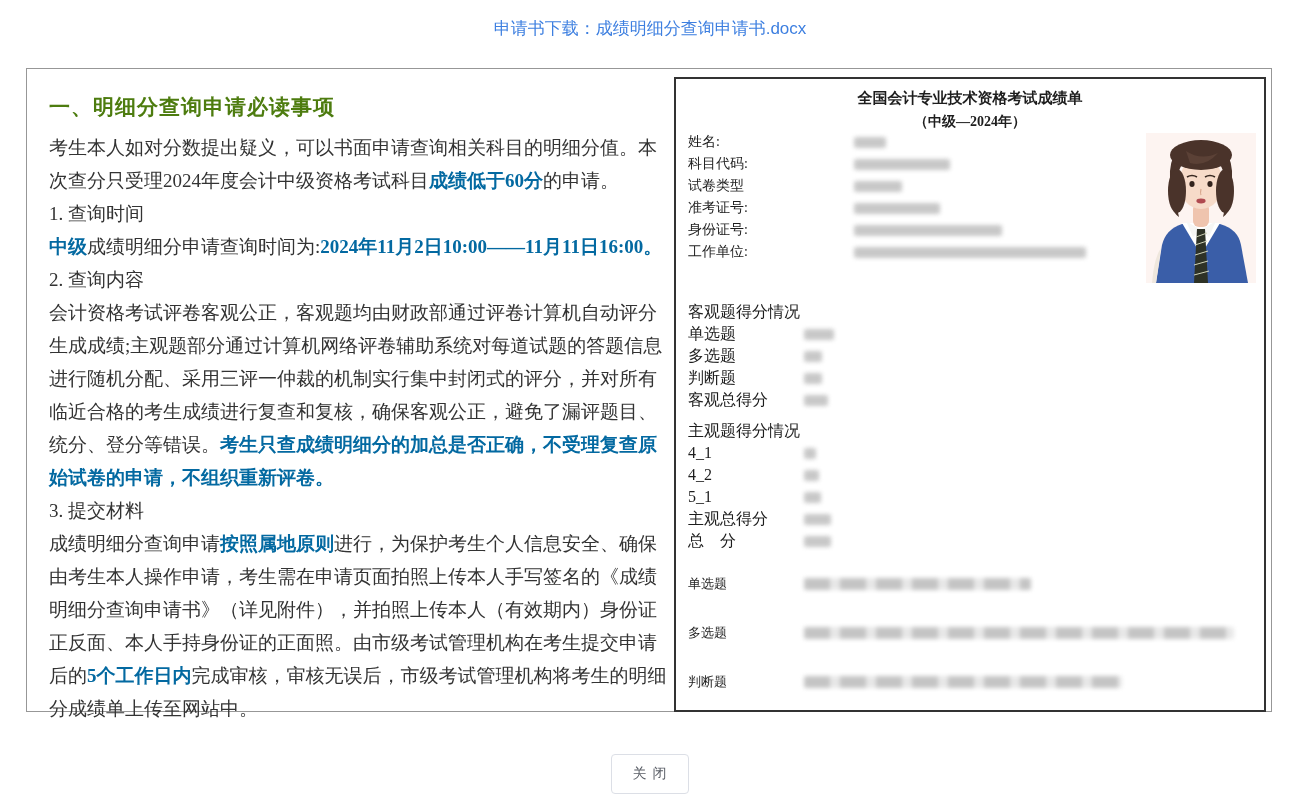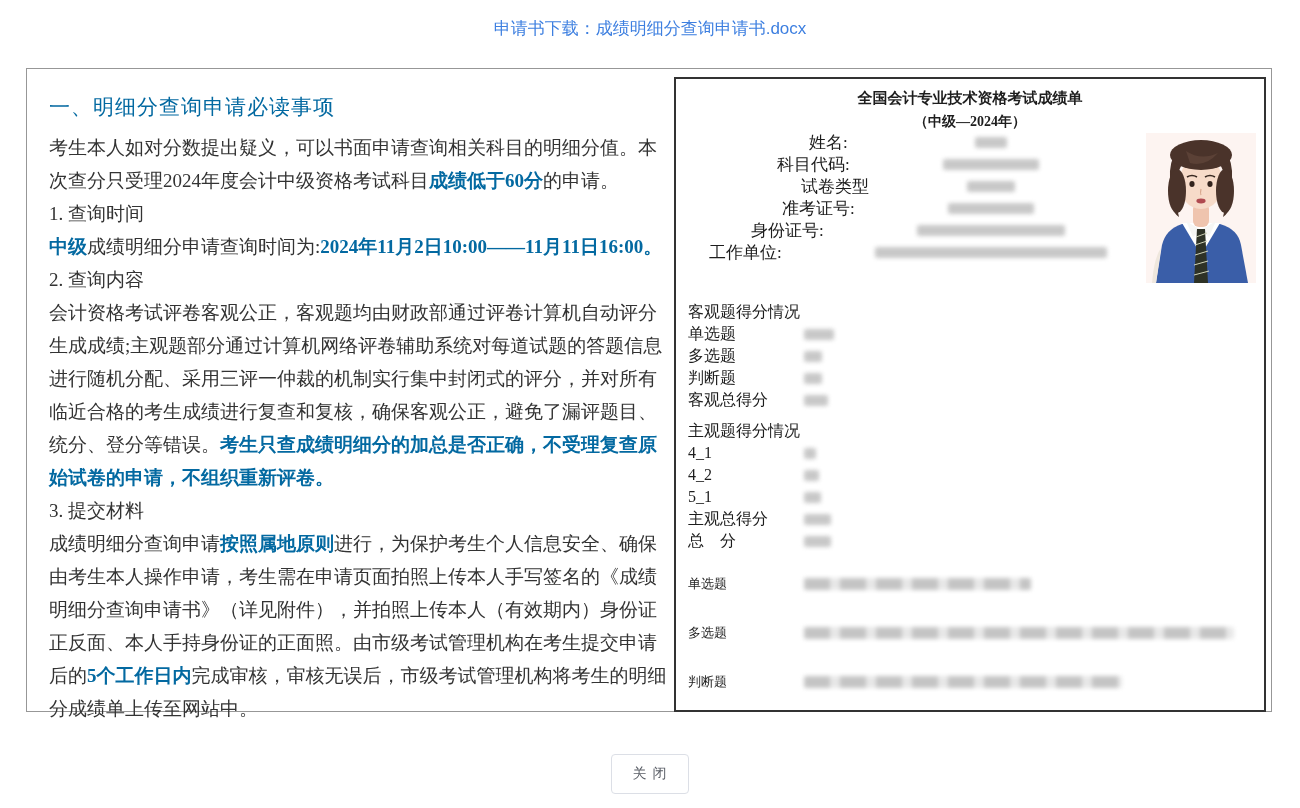--- a/index.html
+++ b/index.html
@@ -13,31 +13,31 @@
     display:flex;align-items:center;justify-content:center;}
   .download-link{color:#3d7fe0;font-size:17px;text-decoration:none;cursor:pointer;
     font-family:"Liberation Sans","DejaVu Sans",sans-serif;}
   
   .dialog{position:absolute;left:26px;top:68px;width:1246px;height:644px;
     border:1px solid #979797;background:#fff;box-sizing:border-box;}
   
   .notice{position:absolute;left:0;top:0;width:648px;bottom:0;
     padding:24px 2px 0 22px;box-sizing:border-box;
     font-family:"Liberation Serif","DejaVu Serif",serif;color:#333;}
-  .notice h2{margin:0 0 10px 0;font-size:21px;font-weight:normal;letter-spacing:1px;color:#0369a1;}
+  .notice h2{margin:0 0 10px 0;font-size:21px;font-weight:bold;letter-spacing:1px;color:#4d7c0f;}
   .notice p{margin:0;font-size:19px;line-height:33px;color:#333;}
   .seg-red{color:#0369a1;font-weight:bold;}
   
   .sheet{position:absolute;top:8px;right:5px;width:588px;height:631px;
     border:2px solid #333;background:#fff;box-sizing:content-box;
     font-family:"Liberation Serif","DejaVu Serif",serif;color:#1d1d1d;}
   .sheet-title{margin-top:10px;text-align:center;font-size:15px;font-weight:bold;}
   .sheet-subtitle{margin-top:5px;text-align:center;font-size:14px;font-weight:bold;}
   .sheet-info{position:absolute;left:12px;top:52px;width:440px;}
-  .info-row{height:22px;display:flex;align-items:center;font-size:17px;justify-content:center;}
+  .info-row{height:22px;display:flex;align-items:center;font-size:14px;}
   .info-label{width:166px;flex:none;}
   .sec{position:absolute;left:12px;width:440px;font-size:16px;}
   .sec-objective{top:222px;}
   .sec-subjective{top:341px;}
   .sec-heading{height:22px;line-height:22px;}
   .score-row{height:22px;display:flex;align-items:center;}
   .score-label{width:116px;flex:none;}
   .answers{position:absolute;left:12px;top:494px;width:560px;font-size:13px;}
   .ans-row{height:22px;margin-bottom:27px;display:flex;align-items:center;}
   .ans-label{width:116px;flex:none;}

